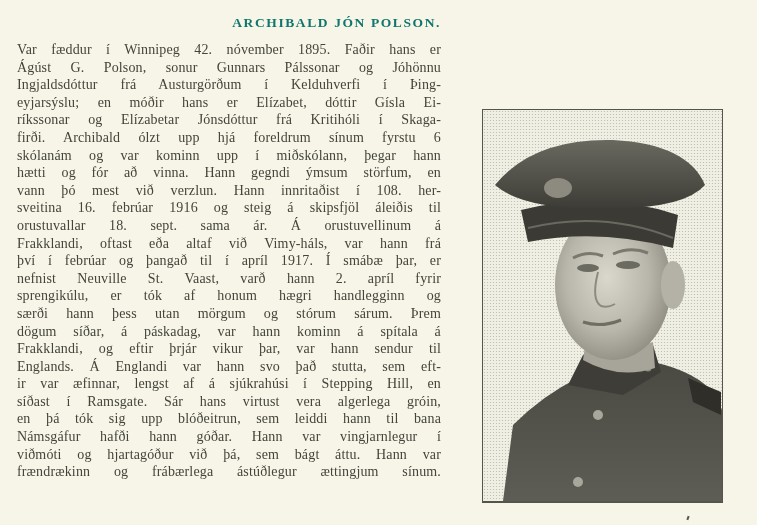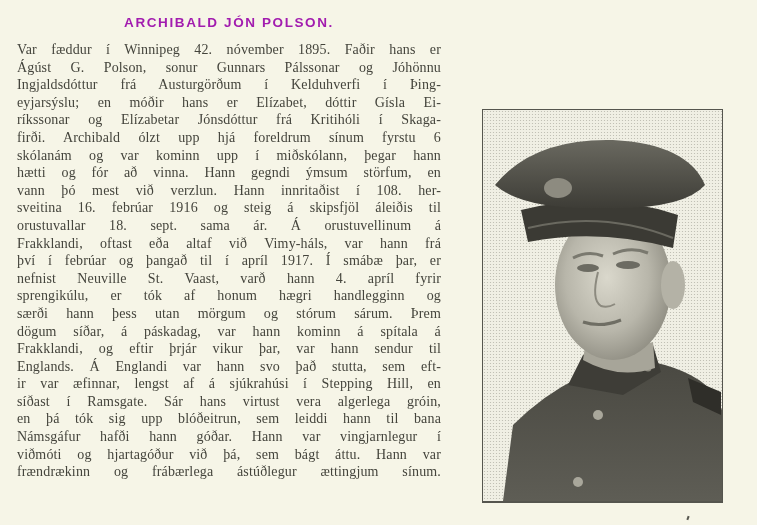--- a/index.html
+++ b/index.html
@@ -18,26 +18,26 @@
     .page {
       position: absolute;
       left: 0; top: 0;
       width: 757px; height: 525px;
     }
     .title {
       position: absolute;
       left: 17px;
       width: 424px;
       top: 15px;
-      text-align: center;
-      font-family: Liberation Sans, sans-serif;
+      text-align: right;
+      font-family: Liberation Serif, serif;
       font-weight: bold;
       font-size: 13.5px;
       letter-spacing: 1.6px;
-      color: #a21caf;
+      color: #0f766e;
       margin: 0;
     }
     .body-text {
       position: absolute;
       left: 17px;
       top: 41px;
       width: 424px;
       margin: 0;
     }
     .line {
@@ -97,21 +97,21 @@
       <span class="line">eyjarsýslu; en móðir hans er Elízabet, dóttir Gísla Ei-</span>
       <span class="line">ríkssonar og Elízabetar Jónsdóttur frá Kritihóli í Skaga-</span>
       <span class="line">firði. Archibald ólzt upp hjá foreldrum sínum fyrstu 6</span>
       <span class="line">skólanám og var kominn upp í miðskólann, þegar hann</span>
       <span class="line">hætti og fór að vinna. Hann gegndi ýmsum störfum, en</span>
       <span class="line">vann þó mest við verzlun. Hann innritaðist í 108. her-</span>
       <span class="line">sveitina 16. febrúar 1916 og steig á skipsfjöl áleiðis til</span>
       <span class="line">orustuvallar 18. sept. sama ár. Á orustuvellinum á</span>
       <span class="line">Frakklandi, oftast eða altaf við Vimy-háls, var hann frá</span>
       <span class="line">því í febrúar og þangað til í apríl 1917. Í smábæ þar, er</span>
-      <span class="line">nefnist Neuville St. Vaast, varð hann 4. apríl fyrir</span>
+      <span class="line">nefnist Neuville St. Vaast, varð hann 2. apríl fyrir</span>
       <span class="line">sprengikúlu, er tók af honum hægri handlegginn og</span>
       <span class="line">særði hann þess utan mörgum og stórum sárum. Þrem</span>
       <span class="line">dögum síðar, á páskadag, var hann kominn á spítala á</span>
       <span class="line">Frakklandi, og eftir þrjár vikur þar, var hann sendur til</span>
       <span class="line">Englands. Á Englandi var hann svo það stutta, sem eft-</span>
       <span class="line">ir var æfinnar, lengst af á sjúkrahúsi í Stepping Hill, en</span>
       <span class="line">síðast í Ramsgate. Sár hans virtust vera algerlega gróin,</span>
       <span class="line">en þá tók sig upp blóðeitrun, sem leiddi hann til bana</span>
       <span class="line">Námsgáfur hafði hann góðar. Hann var vingjarnlegur í</span>
       <span class="line">viðmóti og hjartagóður við þá, sem bágt áttu. Hann var</span>

